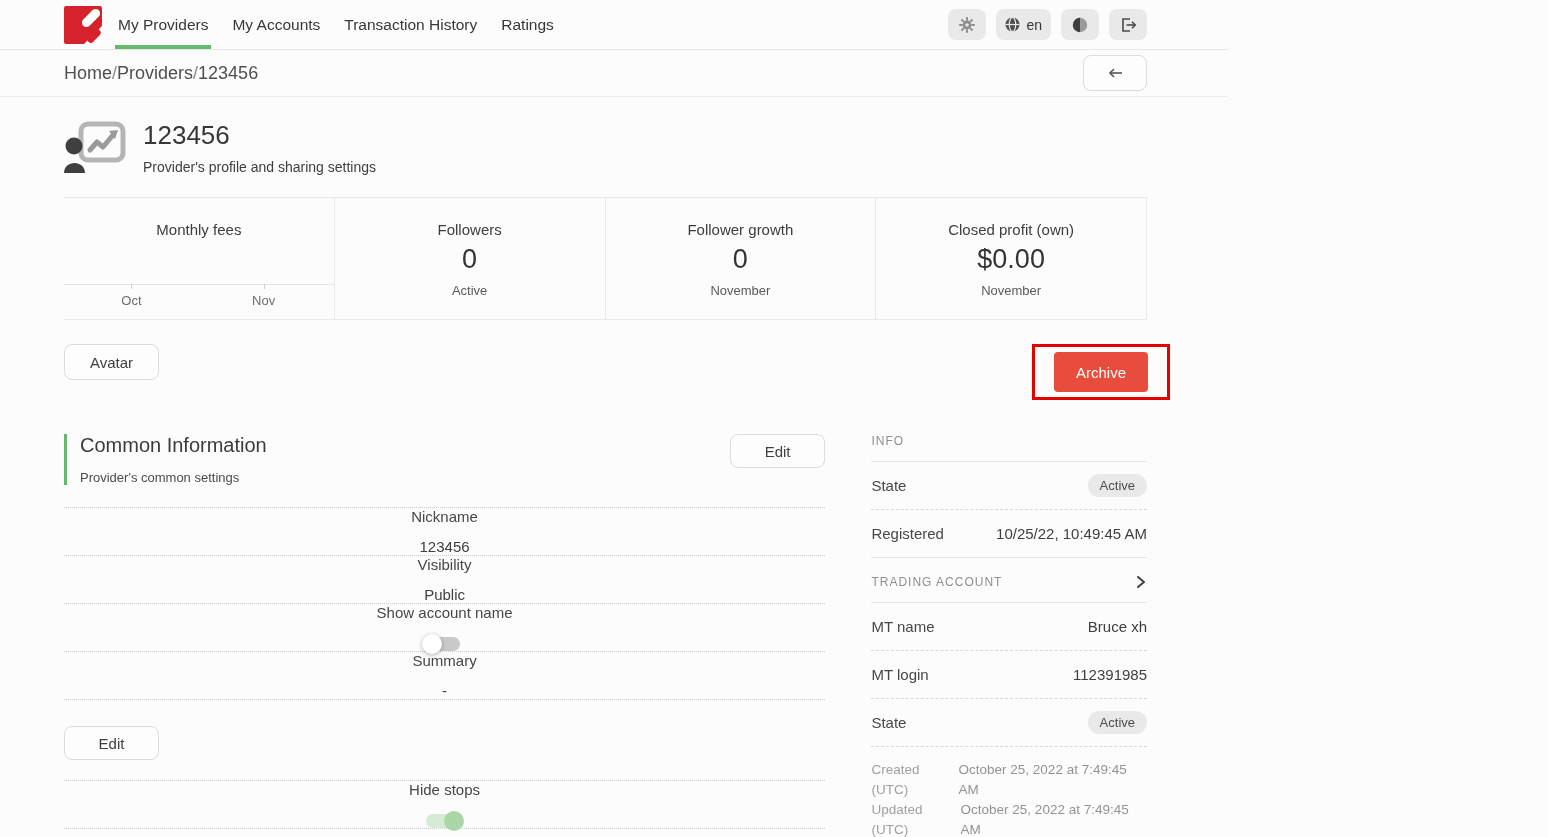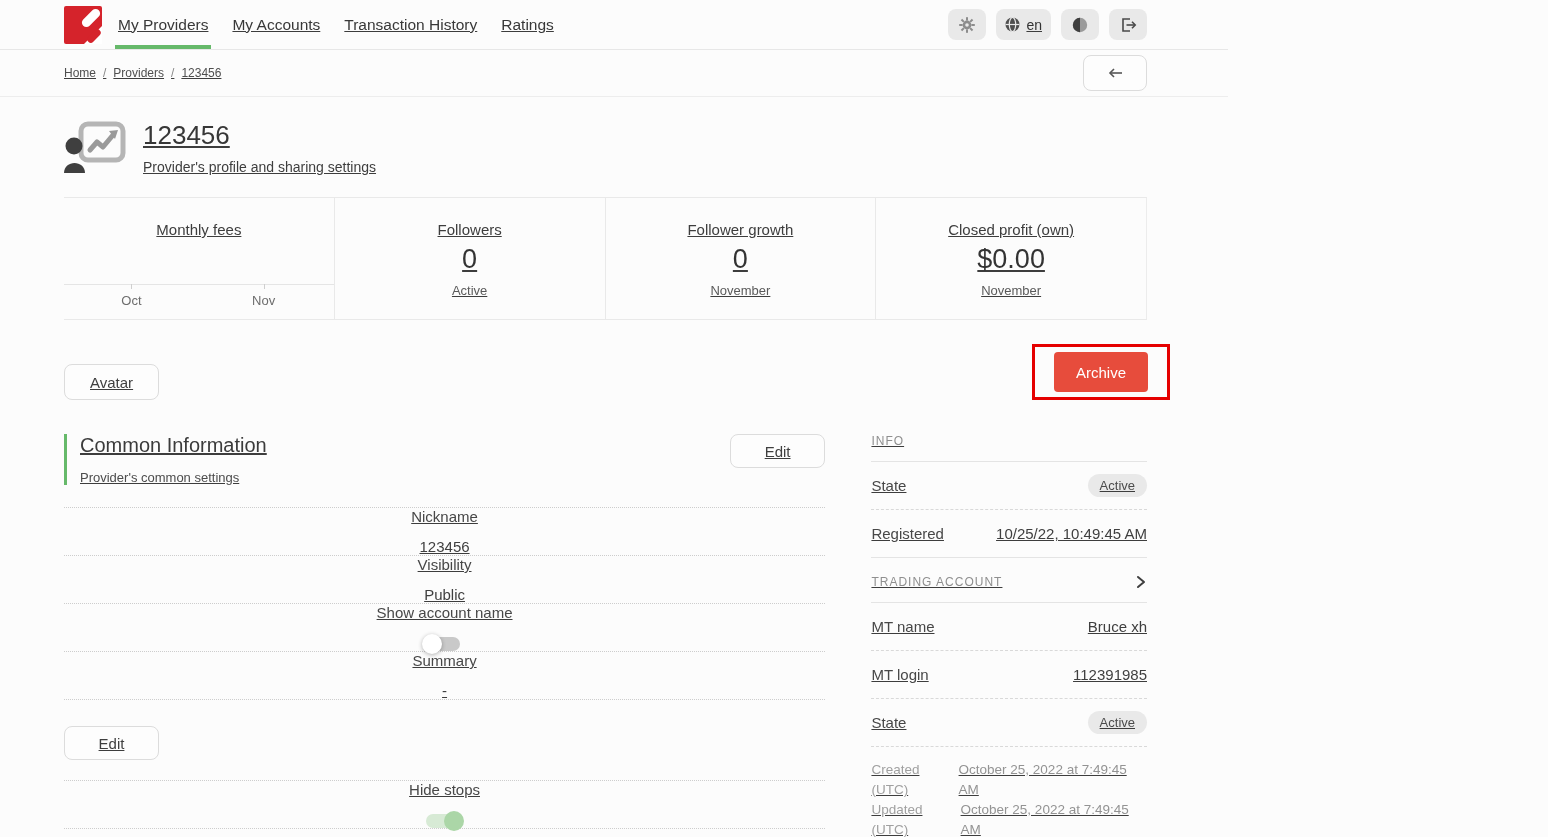--- a/index.html
+++ b/index.html
@@ -1,31 +1,31 @@
 <!DOCTYPE html>
 <html style="--accent_green: #66b96a; --danger_red: #e74c3c; --annotation_red: #e50000; --badge_bg: #e9e9e9; --logo_red: #d5232b;"><head>
 <meta charset="utf-8">
 <style>
   * { margin:0; padding:0; box-sizing:border-box; }
   html,body { background:#fcfcfc; }
   body { font-family:"Liberation Sans", sans-serif; color:#3d3d3d; }
-  .page { width:1228px; height:837px; overflow:hidden; background:#fcfcfc; position:relative;text-decoration:underline; }
+  .page { width:1228px; height:837px; overflow:hidden; background:#fcfcfc; position:relative; }
 
   
   .navbar { height:50px; display:flex; align-items:stretch; border-bottom:1px solid #e7e7e7; padding:0 81px 0 64px; background:#fcfcfc; }
   .logo { width:38px; height:38px; align-self:center; margin-right:16px; cursor:pointer; }
   .nav-links { display:flex; align-items:stretch; gap:24px; }
   .nav-link { position:relative; display:flex; align-items:center; font-size:15.5px; color:#383838; cursor:pointer; text-decoration:none; }
   .nav-link.active::after { content:""; position:absolute; left:-3px; right:-3px; bottom:0; height:4px; background:var(--accent_green,#66b96a); }
   .nav-actions { margin-left:auto; display:flex; align-items:center; gap:10px; }
   .icon-btn { height:31px; min-width:38px; border:none; border-radius:8px; background:#e9e9e9; display:flex; align-items:center; justify-content:center; gap:6px; padding:0 9px; cursor:pointer; font-family:inherit; font-size:14px; color:#333; }
 
   
   .breadcrumb-row { height:47px; display:flex; align-items:center; padding:0 81px 0 64px; border-bottom:1px solid #ededed; }
-  .breadcrumb { font-size:12px; color:#4f4f4f; display:flex; gap:7px; align-items:center; }
+  .breadcrumb { font-size:18px; color:#4f4f4f; display:flex; align-items:center; }
   .crumb { cursor:pointer; }
   .crumb-sep { color:#8a8a8a; }
   .back-btn { margin-left:auto; width:64px; height:36px; border:1px solid #dcdcdc; border-radius:8px; background:#fdfdfd; cursor:pointer; display:flex; align-items:center; justify-content:center; }
 
   
   .hero { display:flex; align-items:flex-start; gap:17px; padding:24px 81px 0 64px; height:84px; }
   .hero-title { font-size:26px; color:#373737; line-height:1.15; }
   .hero-sub { font-size:14px; color:#3e3e3e; margin-top:8px; }
 
   
@@ -35,21 +35,21 @@
   .stat-title { font-size:15px; color:#3d3d3d; }
   .stat-value { font-size:27px; color:#333; margin-top:6px; }
   .stat-caption { font-size:13px; color:#5a5a5a; margin-top:8px; }
   .axis { position:absolute; top:86px; left:0; right:0; height:1px; background:#e5e5e5; }
   .tick { position:absolute; top:86px; width:1px; height:5px; background:#cfcfcf; }
   .tick.oct, .tick-label.oct { left:25%; }
   .tick.nov, .tick-label.nov { left:74%; }
   .tick-label { position:absolute; top:95px; font-size:13px; color:#6d6d6d; transform:translateX(-50%); }
 
   
-  .actions-row { display:flex; align-items:flex-end; padding:24px 58px 0 64px; }
+  .actions-row { display:flex; align-items:flex-start; padding:24px 58px 0 64px; }
   .btn-outline { height:36px; padding:0 25px; border:1px solid #dcdcdc; border-radius:8px; background:#fdfdfd; font-family:inherit; font-size:15px; color:#3f3f3f; cursor:pointer; }
   .annotation { margin-left:auto; border:3px solid var(--annotation_red,#e50000); padding:5px 19px; background:transparent; }
   .btn-danger { height:40px; padding:0 22px; border:none; border-radius:4px; background:var(--danger_red,#e74c3c); color:#fff; font-family:inherit; font-size:15px; cursor:pointer; }
 
   
   .main { display:flex; padding:0 81px 0 64px; margin-top:34px; }
   .left-col { width:986px; }
   .col-gap { width:60px; }
   .right-col { width:357px; }
 

